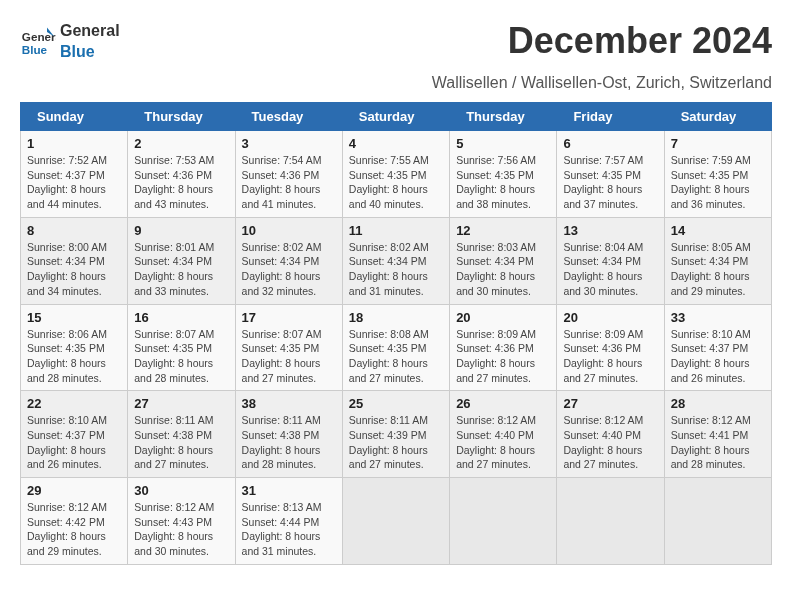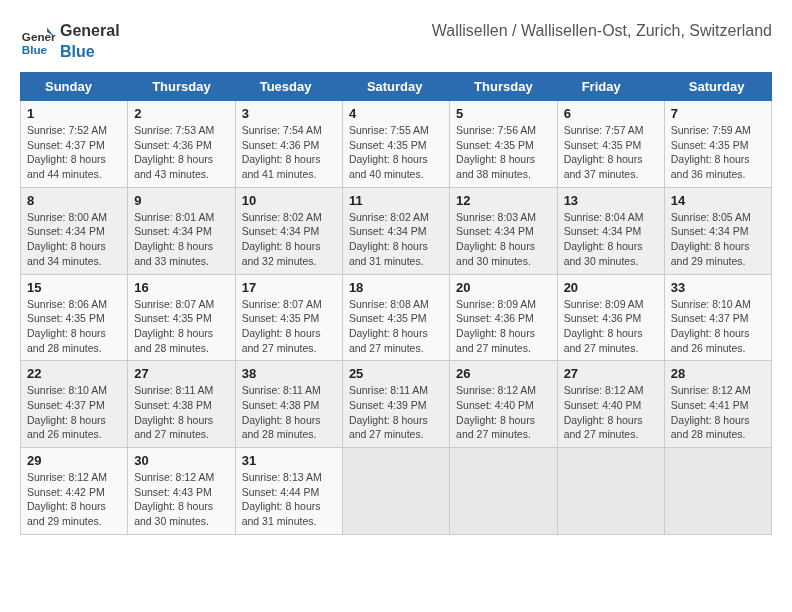--- a/index.html
+++ b/index.html
@@ -31,33 +31,33 @@
       text-align: right;
     }
     .main-title {
       font-size: 36px;
       font-weight: bold;
       color: #333;
     }
     .subtitle {
       font-size: 16px;
       color: #555;
-      margin-top: 2px;
+      margin-top: 12px;
     }
     .calendar {
       width: 100%;
       border-collapse: collapse;
       margin-top: 10px;
       font-size: 11px;
     }
     .calendar thead th {
       background-color: #2b6cb0;
       color: #fff;
       text-align: left;
-      padding: 6px 24px;
+      padding: 6px 16px;
       font-size: 13px;
       font-weight: bold;
       border: 1px solid #2b6cb0;
     }
     .calendar tbody td {
       vertical-align: top;
       padding: 5px 6px;
       border: 1px solid #ccc;
       width: 14.28%;
       min-height: 80px;
@@ -94,20 +94,21 @@
       <text x="2" y="20" font-size="13" font-weight="bold" fill="#333">General</text>
       <text x="2" y="34" font-size="13" font-weight="bold" fill="#1a6faf">Blue</text>
       <polygon points="30,5 38,15 30,10" fill="#1a6faf"></polygon>
     </svg>
     <div>
       <span style="color:#333;font-size:16px;font-weight:bold;">General</span><br>
       <span style="color:#1a6faf;font-size:16px;font-weight:bold;">Blue</span>
     </div>
   </div>
   <div class="title-block">
+    <div class="main-title">December 2024</div>
     <div class="subtitle">Wallisellen / Wallisellen-Ost, Zurich, Switzerland</div>
   </div>
 </div>
 
 <table class="calendar">
   <thead>
     <tr>
       <th>Sunday</th>
       <th>Thursday</th>
       <th>Tuesday</th>

